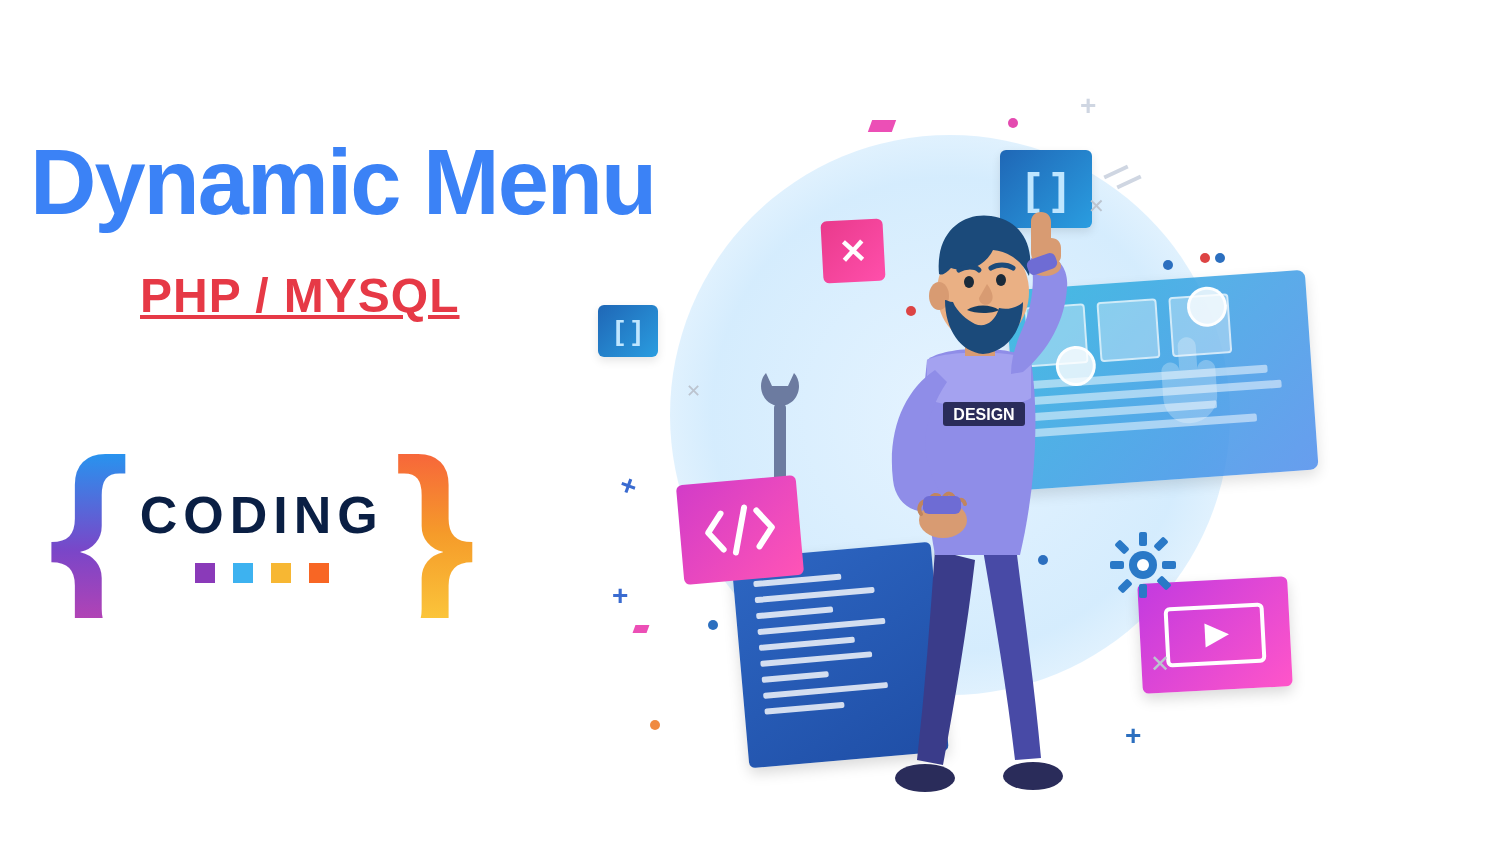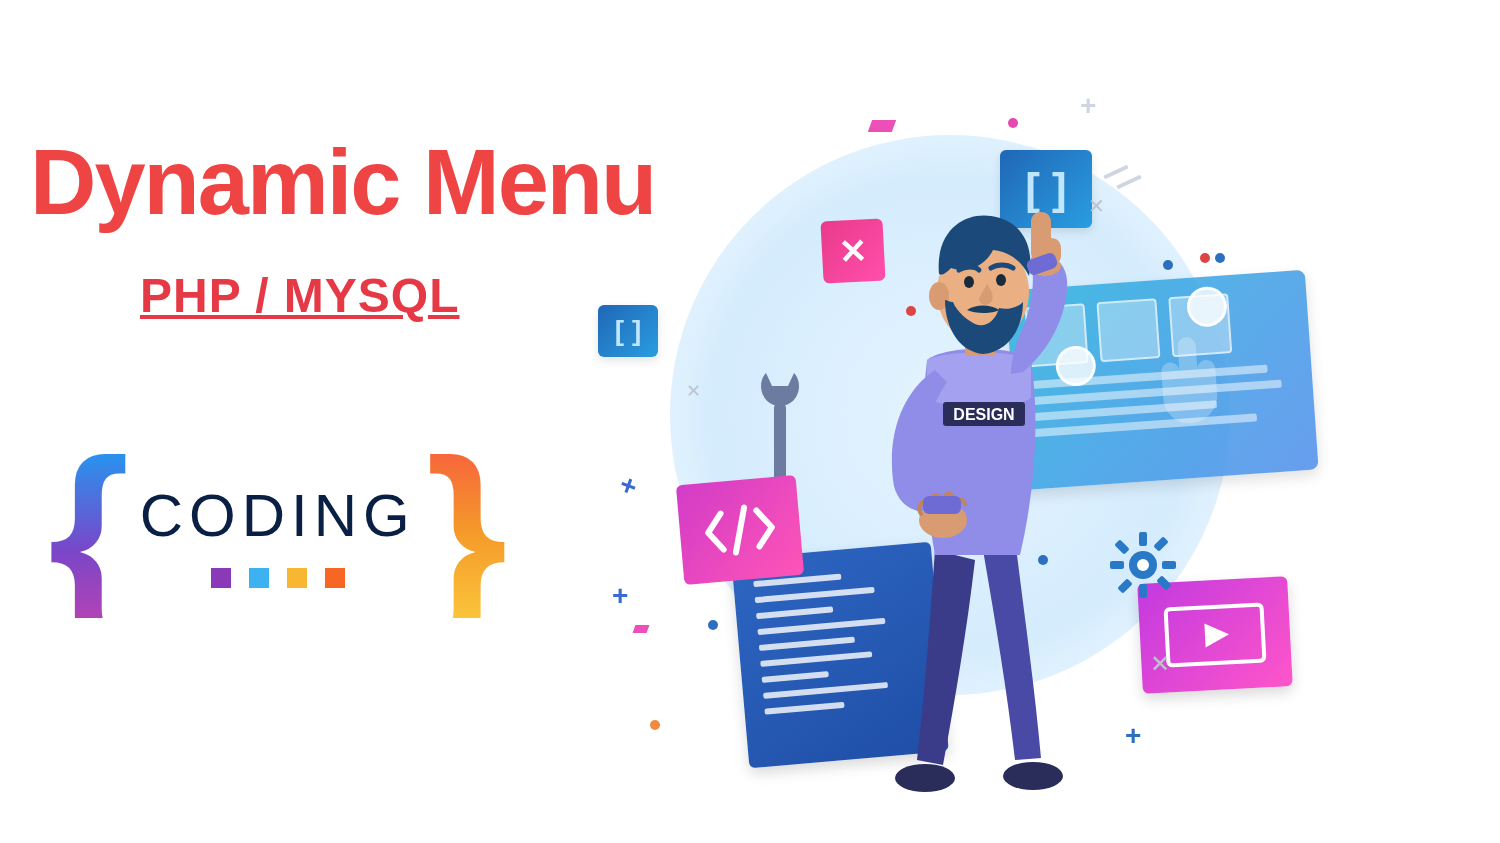--- a/index.html
+++ b/index.html
@@ -12,21 +12,21 @@
     overflow: hidden;
   }
 
   
   .main-title {
     position: absolute;
     left: 30px;
     top: 130px;
     font-size: 92px;
     font-weight: 900;
-    color: #ef4444;
+    color: #3b82f6;
     letter-spacing: -2px;
   }
   .sub-title {
     position: absolute;
     left: 140px;
     top: 268px;
     font-size: 48px;
     font-weight: 700;
     color: #e63946;
     letter-spacing: 1px;
@@ -60,22 +60,22 @@
     color: transparent;
     line-height: 0.8;
   }
   .coding-center {
     display: flex;
     flex-direction: column;
     align-items: center;
     gap: 18px;
   }
   .coding-word {
-    font-size: 60px;
-    font-weight: 400;
+    font-size: 52px;
+    font-weight: 700;
     color: #0a1f44;
     letter-spacing: 6px;
   }
   .dots-row {
     display: flex;
     gap: 18px;
   }
   .dot {
     width: 20px;
     height: 20px;

